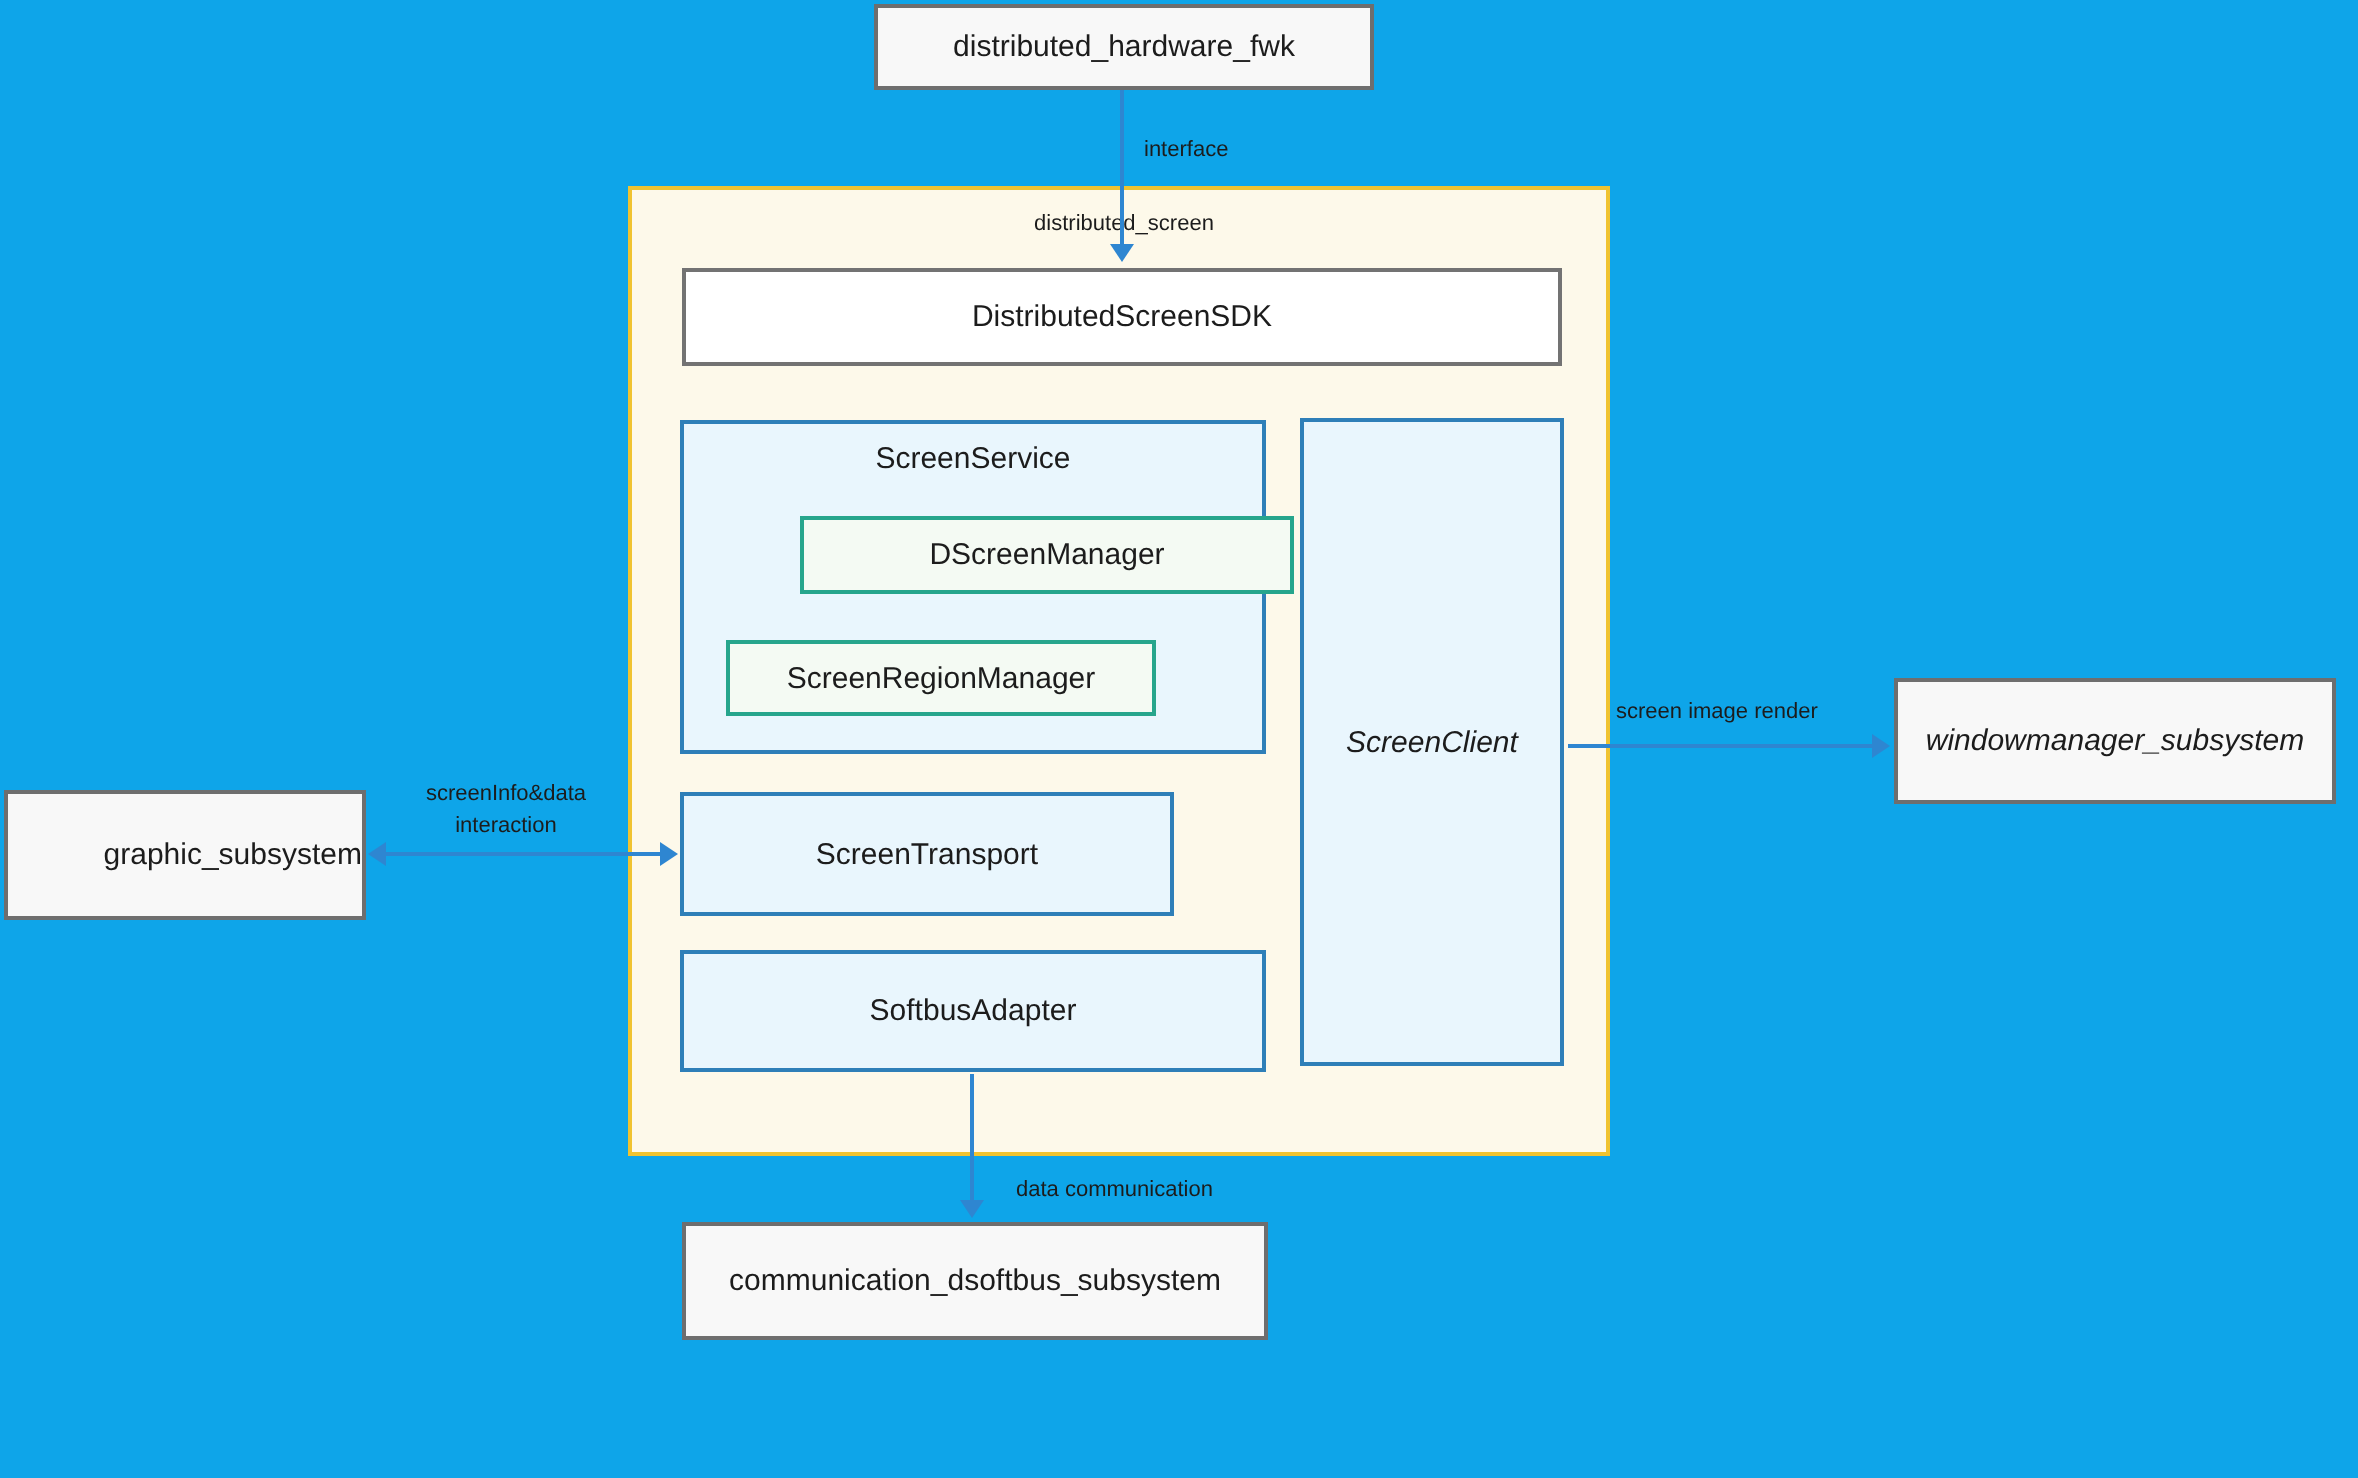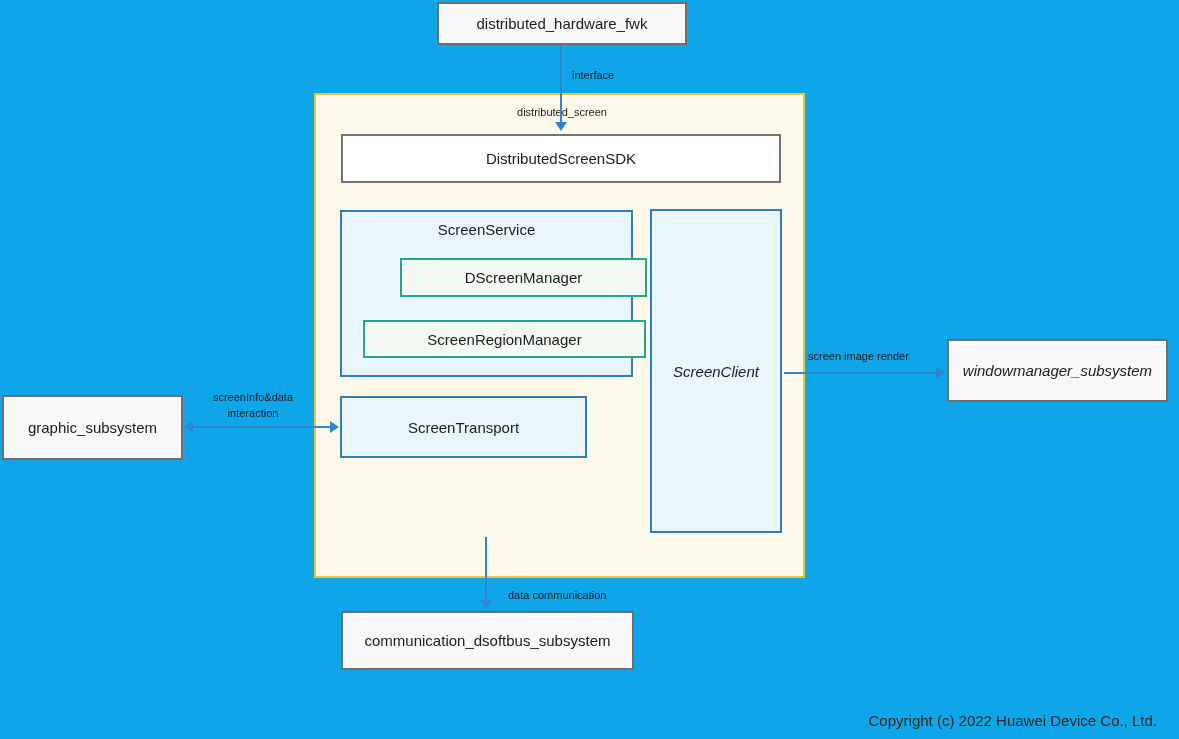--- a/index.html
+++ b/index.html
@@ -63,34 +63,37 @@
   <div class="node goldbox" style="left:341px;top:134px;width:440px;height:49px;">
     <span class="nlabel">DistributedScreenSDK</span>
   </div>
 
   <div class="node bluebox top-align" style="left:340px;top:210px;width:293px;height:167px;">
     <span class="nlabel">ScreenService</span>
   </div>
   <div class="node tealbox" style="left:363px;top:258px;width:247px;height:39px;margin-left:37px;">
     <span class="nlabel">DScreenManager</span>
   </div>
-  <div class="node tealbox" style="left:363px;top:320px;width:283px;height:38px;">
+  <div class="node tealbox" style="left:363px;top:320px;width:215px;height:38px;">
     <span class="nlabel">ScreenRegionManager</span>
   </div>
 
   <div class="node bluebox" style="left:340px;top:396px;width:247px;height:62px;">
     <span class="nlabel">ScreenTransport</span>
   </div>
 
+  <div class="node bluebox" style="left:340px;top:475px;width:293px;height:61px;">
+    <span class="nlabel">SoftbusAdapter</span>
+  </div>
 
   <div class="node bluebox" style="left:650px;top:209px;width:132px;height:324px;font-style:italic;">
     <span class="nlabel">ScreenClient</span>
   </div>
 
-  <div class="node gray" style="left:2px;top:395px;width:181px;height:65px;">
+  <div class="node gray" style="left:2px;top:395px;width:181px;height:65px;justify-content:flex-end;">
     <span class="nlabel">graphic_subsystem</span>
   </div>
 
   <div class="hline" style="left:192px;top:426px;width:140px;height:2px;"></div>
   <div class="head head-left" style="left:184px;top:421px;"></div>
   <div class="head head-right" style="left:330px;top:421px;"></div>
   <div class="dlabel center-text" style="left:192px;top:389px;width:122px;">screenInfo&amp;data interaction</div>
 
   <div class="node gray" style="left:947px;top:339px;width:221px;height:63px;font-style:italic;">
     <span class="nlabel">windowmanager_subsystem</span>
@@ -101,15 +104,14 @@
   <div class="dlabel" style="left:808px;top:348px;">screen image render</div>
 
   <div class="node gray" style="left:341px;top:611px;width:293px;height:59px;">
     <span class="nlabel">communication_dsoftbus_subsystem</span>
   </div>
 
   <div class="vline" style="left:485px;top:537px;width:2px;height:63px;"></div>
   <div class="head head-down" style="left:480px;top:600px;"></div>
   <div class="dlabel" style="left:508px;top:587px;">data communication</div>
 
-  <div class="copyright" style="right:22px;top:712px;">Copyright (c) 2022 Huawei Device Co., Ltd.</div>
 
 </div>
 
 </body></html>

